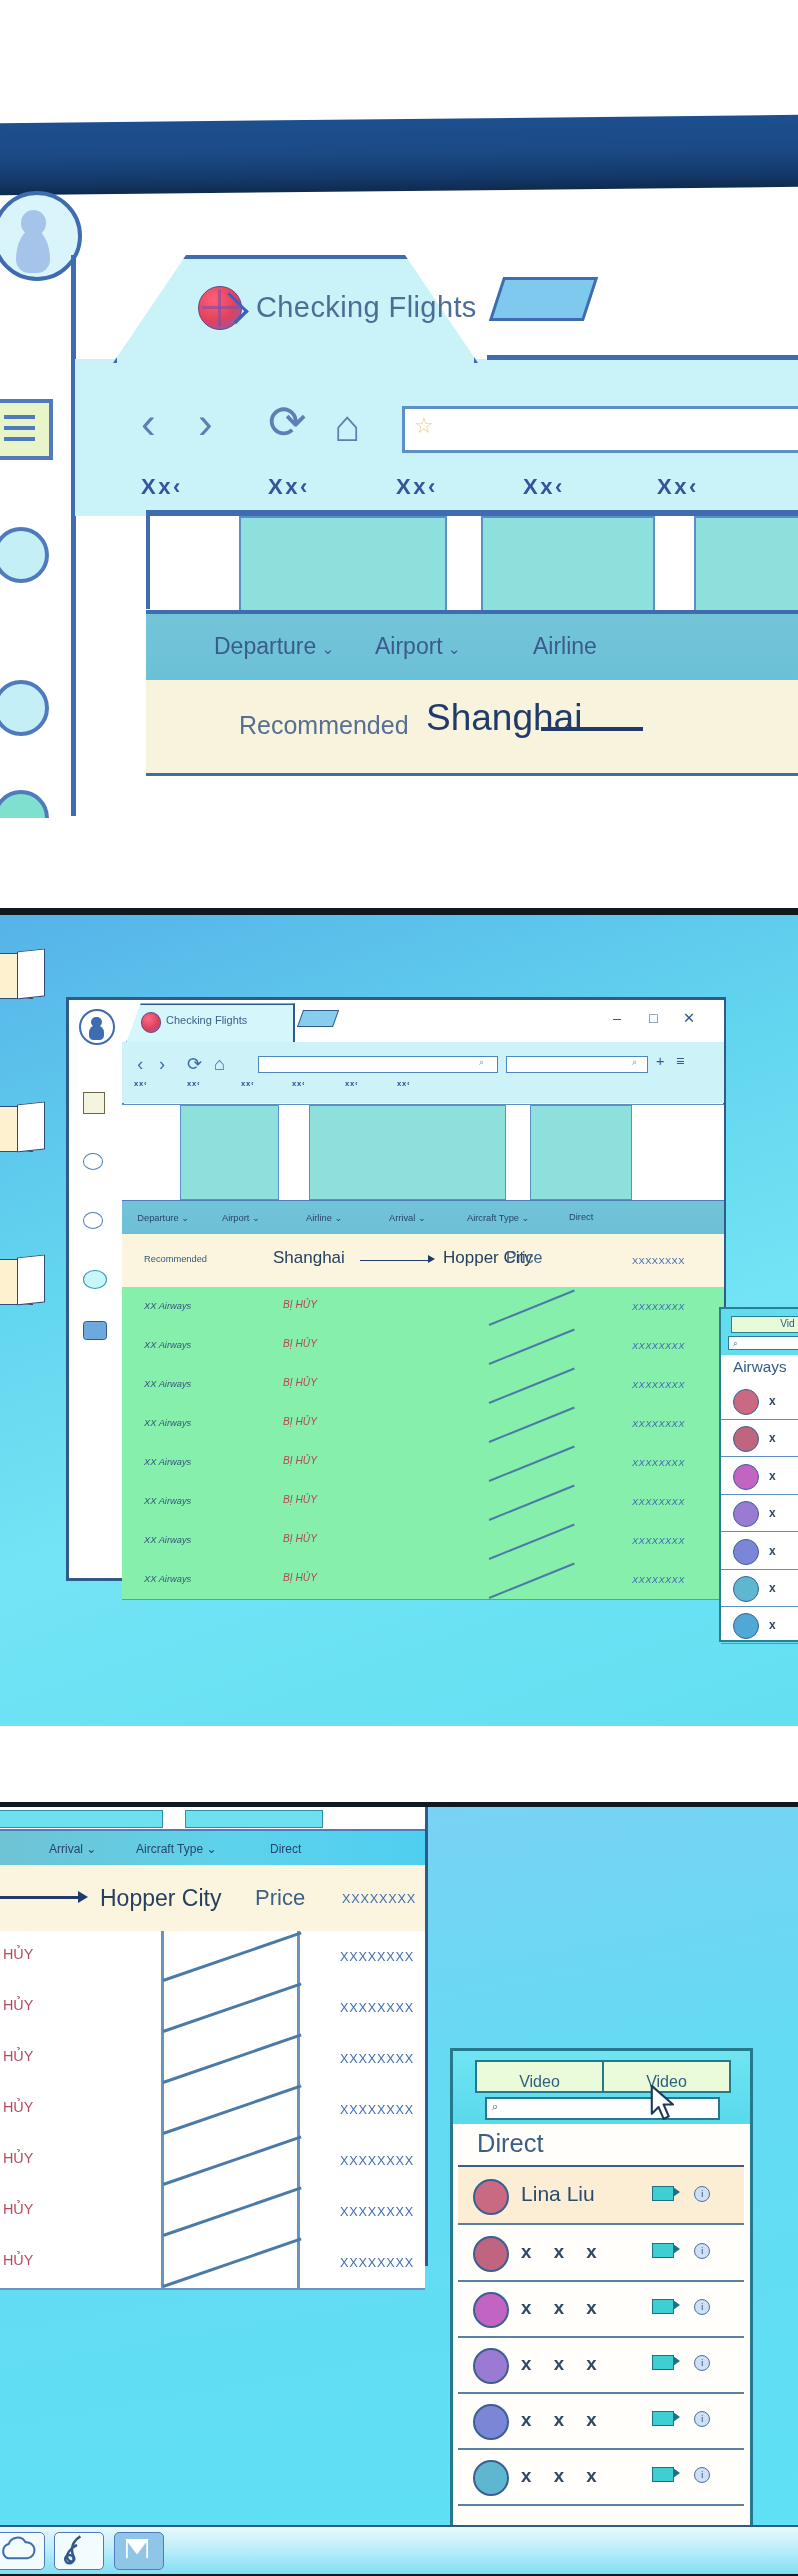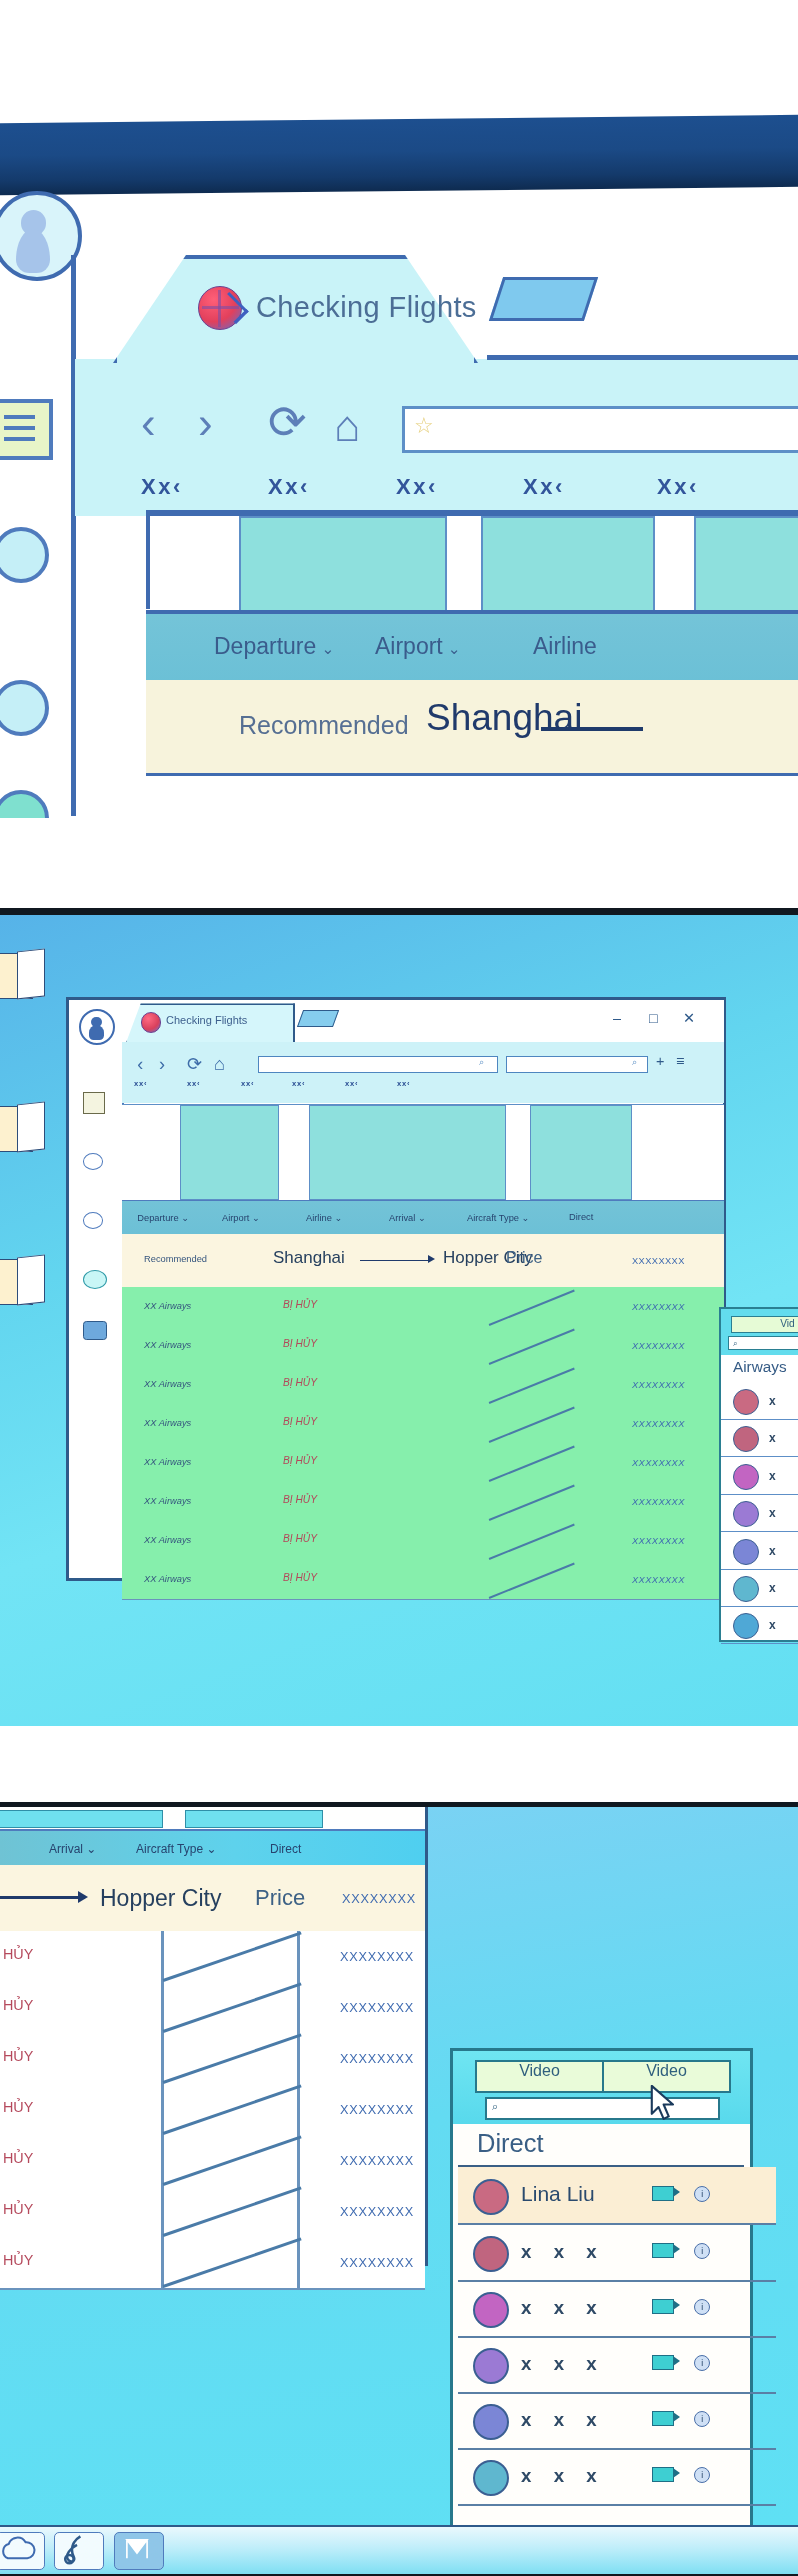--- a/index.html
+++ b/index.html
@@ -141,27 +141,27 @@
   #p3-xrec{position:absolute;left:342px;top:27px;font-size:12.7px;color:#3f6bb0;letter-spacing:0.8px;}
   .p3-tr{position:absolute;left:0;width:100%;height:51px;background:#ffffff;border-bottom:2.5px solid #6a93bd;}
   .p3-huy{position:absolute;left:-5.1px;top:15.3px;font-size:14.4px;color:#b5495c;}
   .p3-xxx{position:absolute;left:340px;top:18.7px;font-size:12.7px;color:#3f6bb0;letter-spacing:0.8px;}
   .p3-vline{position:absolute;top:0;width:2.5px;height:100%;background:#6a93bd;}
 
   #p3-friends{position:absolute;left:450px;top:265px;width:297px;height:476px;background:#fffefb;border:3.4px solid #27788c;}
   #p3-fhead{position:absolute;left:0;top:0;width:100%;height:73px;
       background:linear-gradient(180deg,#6fe5f2,#58d9ec);}
   #p3-ftabs{position:absolute;left:22px;top:8.5px;width:252px;height:29px;background:#e9fbd9;border:2.5px solid #27788c;display:flex;}
-  #p3-ftabs div{flex:1;display:flex;align-items:flex-start;justify-content:center;font-size:16px;color:#2f5f7e;}
+  #p3-ftabs div{flex:1;display:flex;align-items:flex-end;justify-content:center;font-size:16px;color:#2f5f7e;}
   #p3-ftabs div:first-child{border-right:2.5px solid #27788c;}
   #p3-fsearch{position:absolute;left:32px;top:46px;width:231px;height:18.7px;background:#ffffff;border:2.5px solid #27788c;}
   #p3-fsicon{position:absolute;left:39px;top:49px;font-size:11px;color:#2f5f7e;}
   #p3-ftitle{position:absolute;left:24px;top:78px;font-size:25.5px;color:#3a5f85;}
   #p3-fdiv{position:absolute;left:5.1px;top:114px;width:286px;height:2.5px;background:#3a5f85;}
-  .p3-frow{position:absolute;left:5.1px;width:286px;height:56px;border-bottom:2.5px solid #5a7fa5;padding-left:32px;}
+  .p3-frow{position:absolute;left:5.1px;width:286px;height:56px;border-bottom:2.5px solid #5a7fa5;}
   .p3-frow.sel{background:#fbeed4;}
   .p3-fav{position:absolute;left:15.3px;top:12px;width:32px;height:32px;border-radius:50%;border:2.5px solid #3b5f92;}
   .p3-fname{position:absolute;left:63px;top:15.3px;font-size:21px;color:#2a4a6e;}
   .p3-fname.xs{font-size:18.7px;letter-spacing:8.5px;font-weight:bold;color:#2f4a66;top:17px;}
   .p3-cam{position:absolute;left:194px;top:18.7px;width:20.4px;height:13.6px;background:#3ecfd2;border:1.7px solid #1f6f86;}
   .p3-cam:after{content:"";position:absolute;left:20.4px;top:0.8px;width:0;height:0;
       border-top:5.1px solid transparent;border-bottom:5.1px solid transparent;border-left:7.6px solid #1f6f86;}
   .p3-info{position:absolute;left:236px;top:18.7px;width:14.4px;height:14.4px;border-radius:50%;
       border:1.7px solid #4a6fa8;background:#cfe0f5;font-size:9.3px;color:#2a4a6e;text-align:center;line-height:14.4px;}
   #p3-cursor{position:absolute;left:197px;top:34px;width:0;height:0;z-index:9;}

